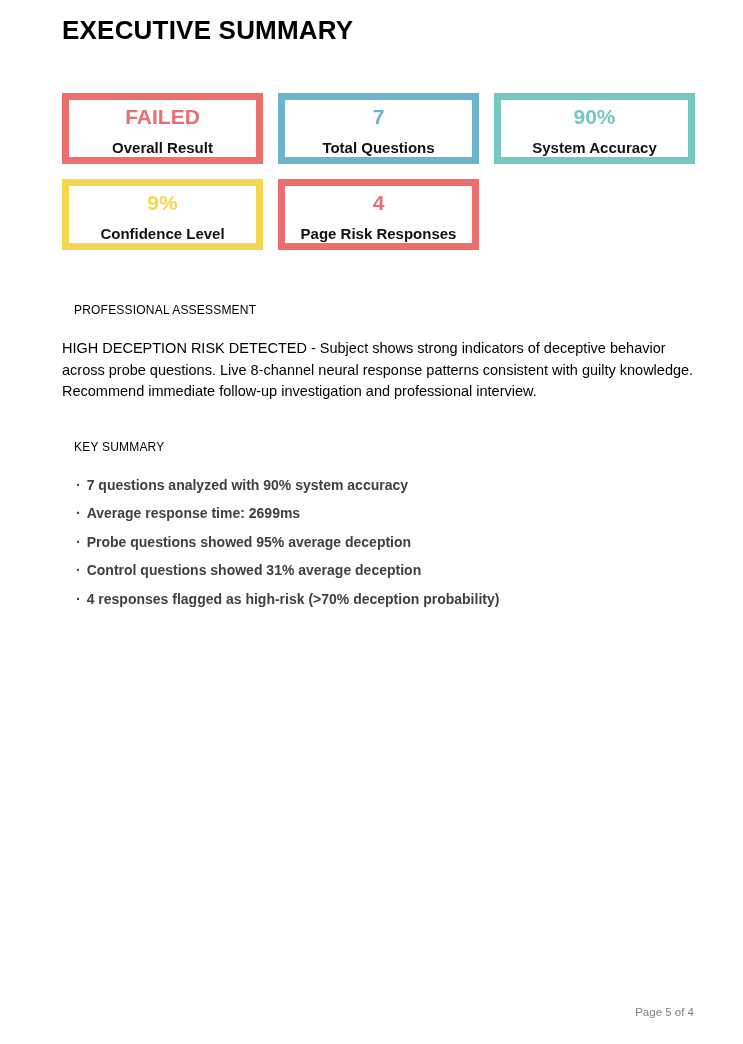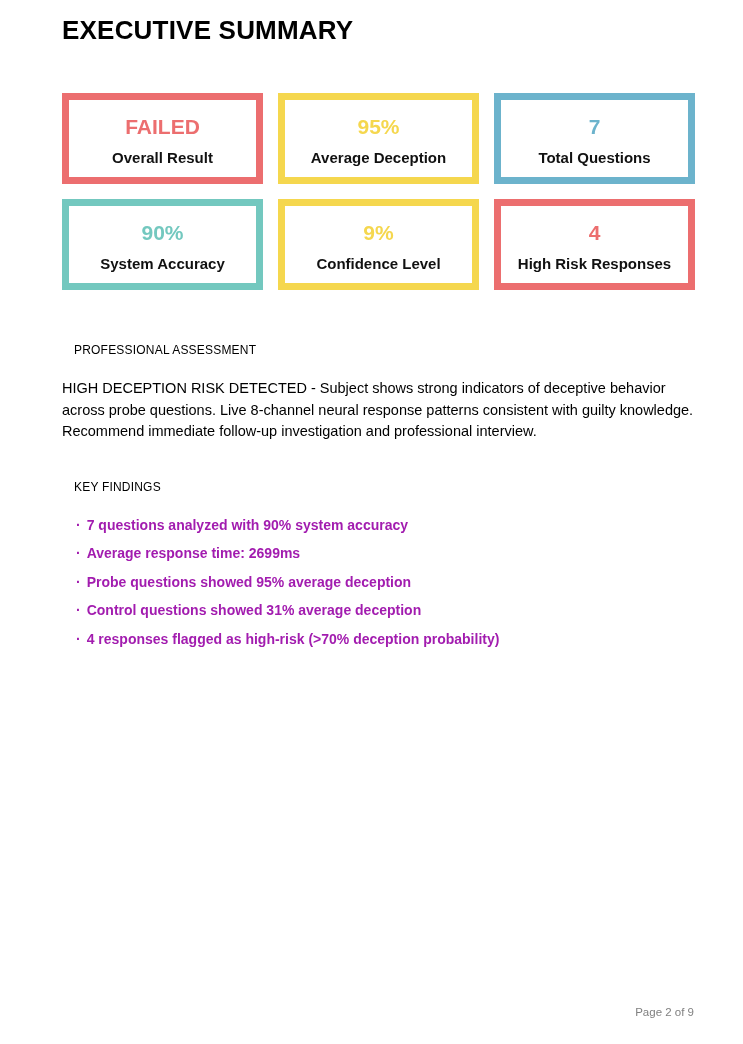--- a/index.html
+++ b/index.html
@@ -23,21 +23,21 @@
   }
 
   .cards-grid {
     margin-top: 47px;
     display: grid;
     grid-template-columns: repeat(3, 1fr);
     column-gap: 15px;
     row-gap: 15px;
   }
   .card {
-    height: 91px;
+    height: 71px;
     box-sizing: border-box;
     border: 7px solid #cccccc;
     background: #ffffff;
     display: flex;
     flex-direction: column;
     align-items: center;
     justify-content: center;
     gap: 13px;
     padding-top: 4px;
   }
@@ -76,21 +76,21 @@
   ul.findings-list {
     list-style: none;
     margin: 19px 0 0 0;
     padding: 0 0 0 14px;
   }
   ul.findings-list li {
     font-size: 14px;
     font-weight: bold;
     line-height: 17px;
     margin-bottom: 11.5px;
-    color: #a21caf;
+    color: #404040;
   }
   ul.findings-list .marker { margin-right: 6px; }
 
   .page-footer {
     position: absolute;
     top: 1005px;
     right: 49px;
     font-size: 11.5px;
     color: #808080;
     line-height: 14px;
@@ -102,53 +102,49 @@
 <div class="page">
 
   <h1 class="page-title">EXECUTIVE SUMMARY</h1>
 
   <div class="cards-grid">
   <div class="card" style="border-color: rgb(236, 110, 111);">
     <div class="card-value" style="color: rgb(236, 110, 111);">FAILED</div>
     <div class="card-label">Overall Result</div>
   </div>
 
-  <div class="card" style="border-color: rgb(245, 215, 78);">
-    <div class="card-value" style="color: rgb(245, 215, 78);">95%</div>
-    <div class="card-label">Average Deception</div>
-  </div>
 
   <div class="card" style="border-color: rgb(108, 179, 204);">
     <div class="card-value" style="color: rgb(108, 179, 204);">7</div>
     <div class="card-label">Total Questions</div>
   </div>
 
   <div class="card" style="border-color: rgb(115, 200, 191);">
     <div class="card-value" style="color: rgb(115, 200, 191);">90%</div>
     <div class="card-label">System Accuracy</div>
   </div>
 
   <div class="card" style="border-color: rgb(245, 215, 78);">
     <div class="card-value" style="color: rgb(245, 215, 78);">9%</div>
     <div class="card-label">Confidence Level</div>
   </div>
 
   <div class="card" style="border-color: rgb(236, 110, 111);">
     <div class="card-value" style="color: rgb(236, 110, 111);">4</div>
-    <div class="card-label">High Risk Responses</div>
+    <div class="card-label">Page Risk Responses</div>
   </div>
 </div>
 
   <section class="report-section section-assessment">
     <h2 class="section-heading">PROFESSIONAL ASSESSMENT</h2>
     <p class="assessment-text">HIGH DECEPTION RISK DETECTED - Subject shows strong indicators of deceptive behavior across probe questions. Live 8-channel neural response patterns consistent with guilty knowledge. Recommend immediate follow-up investigation and professional interview.</p>
   </section>
 
   <section class="report-section section-findings">
-    <h2 class="section-heading">KEY FINDINGS</h2>
+    <h2 class="section-heading">KEY SUMMARY</h2>
     <ul class="findings-list">
   <li>
     <span class="marker">·</span><span class="finding-text">7 questions analyzed with 90% system accuracy</span>
   </li>
 
   <li>
     <span class="marker">·</span><span class="finding-text">Average response time: 2699ms</span>
   </li>
 
   <li>
@@ -158,15 +154,15 @@
   <li>
     <span class="marker">·</span><span class="finding-text">Control questions showed 31% average deception</span>
   </li>
 
   <li>
     <span class="marker">·</span><span class="finding-text">4 responses flagged as high-risk (&gt;70% deception probability)</span>
   </li>
 </ul>
   </section>
 
-  <div class="page-footer">Page 2 of 9</div>
+  <div class="page-footer">Page 5 of 4</div>
 
 </div>
 
 </body></html>

